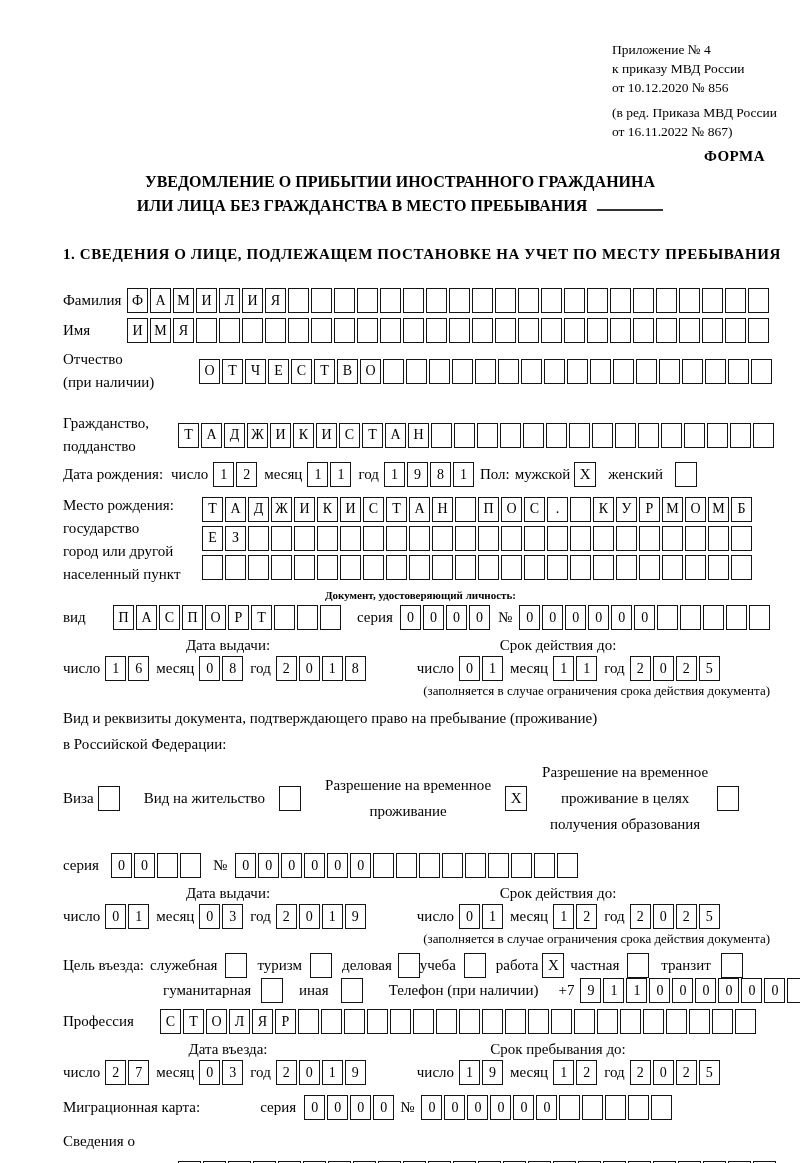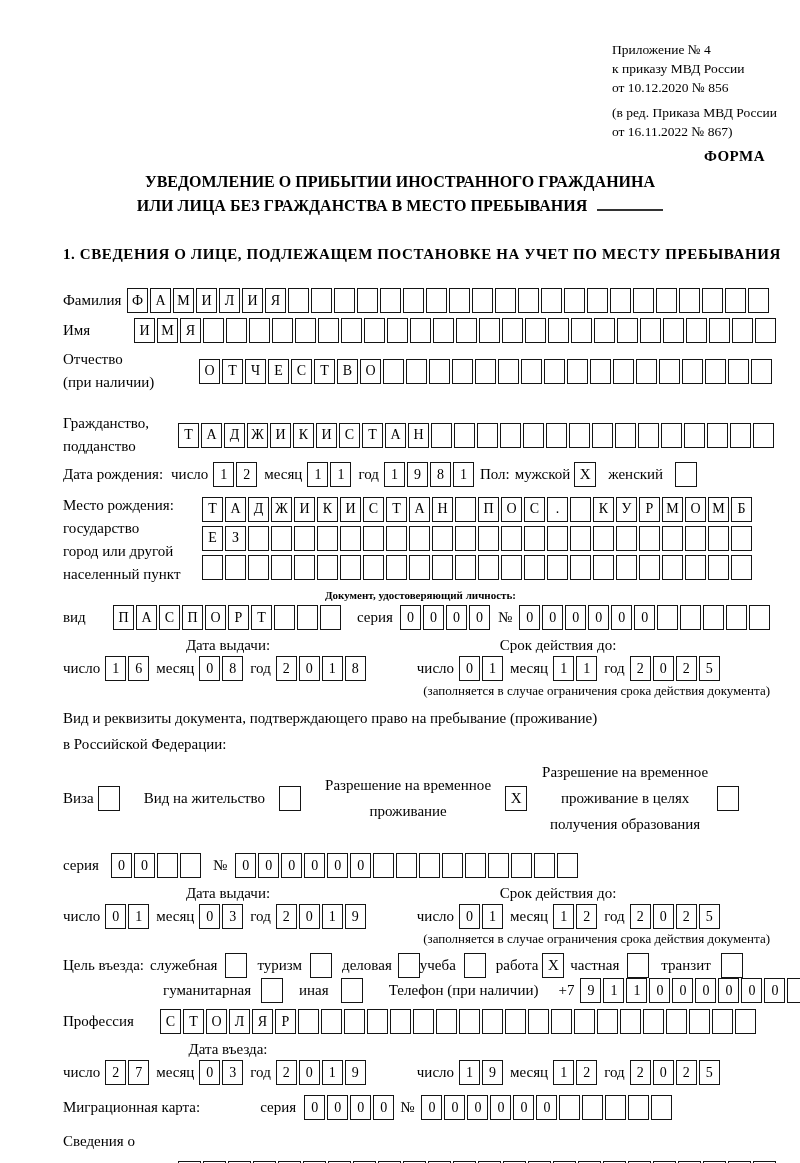--- a/index.html
+++ b/index.html
@@ -86,21 +86,21 @@
           <span class="box"></span>
           <span class="box"></span>
           <span class="box"></span>
           <span class="box"></span>
           <span class="box"></span>
           <span class="box"></span>
           <span class="box"></span>
         </span>
     </div>
 
-    <div class="row" style="margin-top:5px;justify-content:space-between;">
+    <div class="row" style="margin-top:5px;">
       <span class="lbl" style="width:64px;">Имя</span>
       <span class="boxes">
           <span class="box">И</span>
           <span class="box">М</span>
           <span class="box">Я</span>
           <span class="box"></span>
           <span class="box"></span>
           <span class="box"></span>
           <span class="box"></span>
           <span class="box"></span>
@@ -546,20 +546,21 @@
           <span class="box"></span>
           <span class="box"></span>
           <span class="box"></span>
           <span class="box"></span>
           <span class="box"></span>
         </span>
     </div>
 
     <div class="dheads">
       <span style="width:330px;">Дата въезда:</span>
+      <span style="width:330px;">Срок пребывания до:</span>
     </div>
     <div class="row" style="margin-top:2px;">
       <span class="sub" style="margin-left:0;">число</span>
       <span class="boxes">
           <span class="box">2</span>
           <span class="box">7</span>
         </span>
       <span class="sub">месяц</span>
       <span class="boxes">
           <span class="box">0</span>

